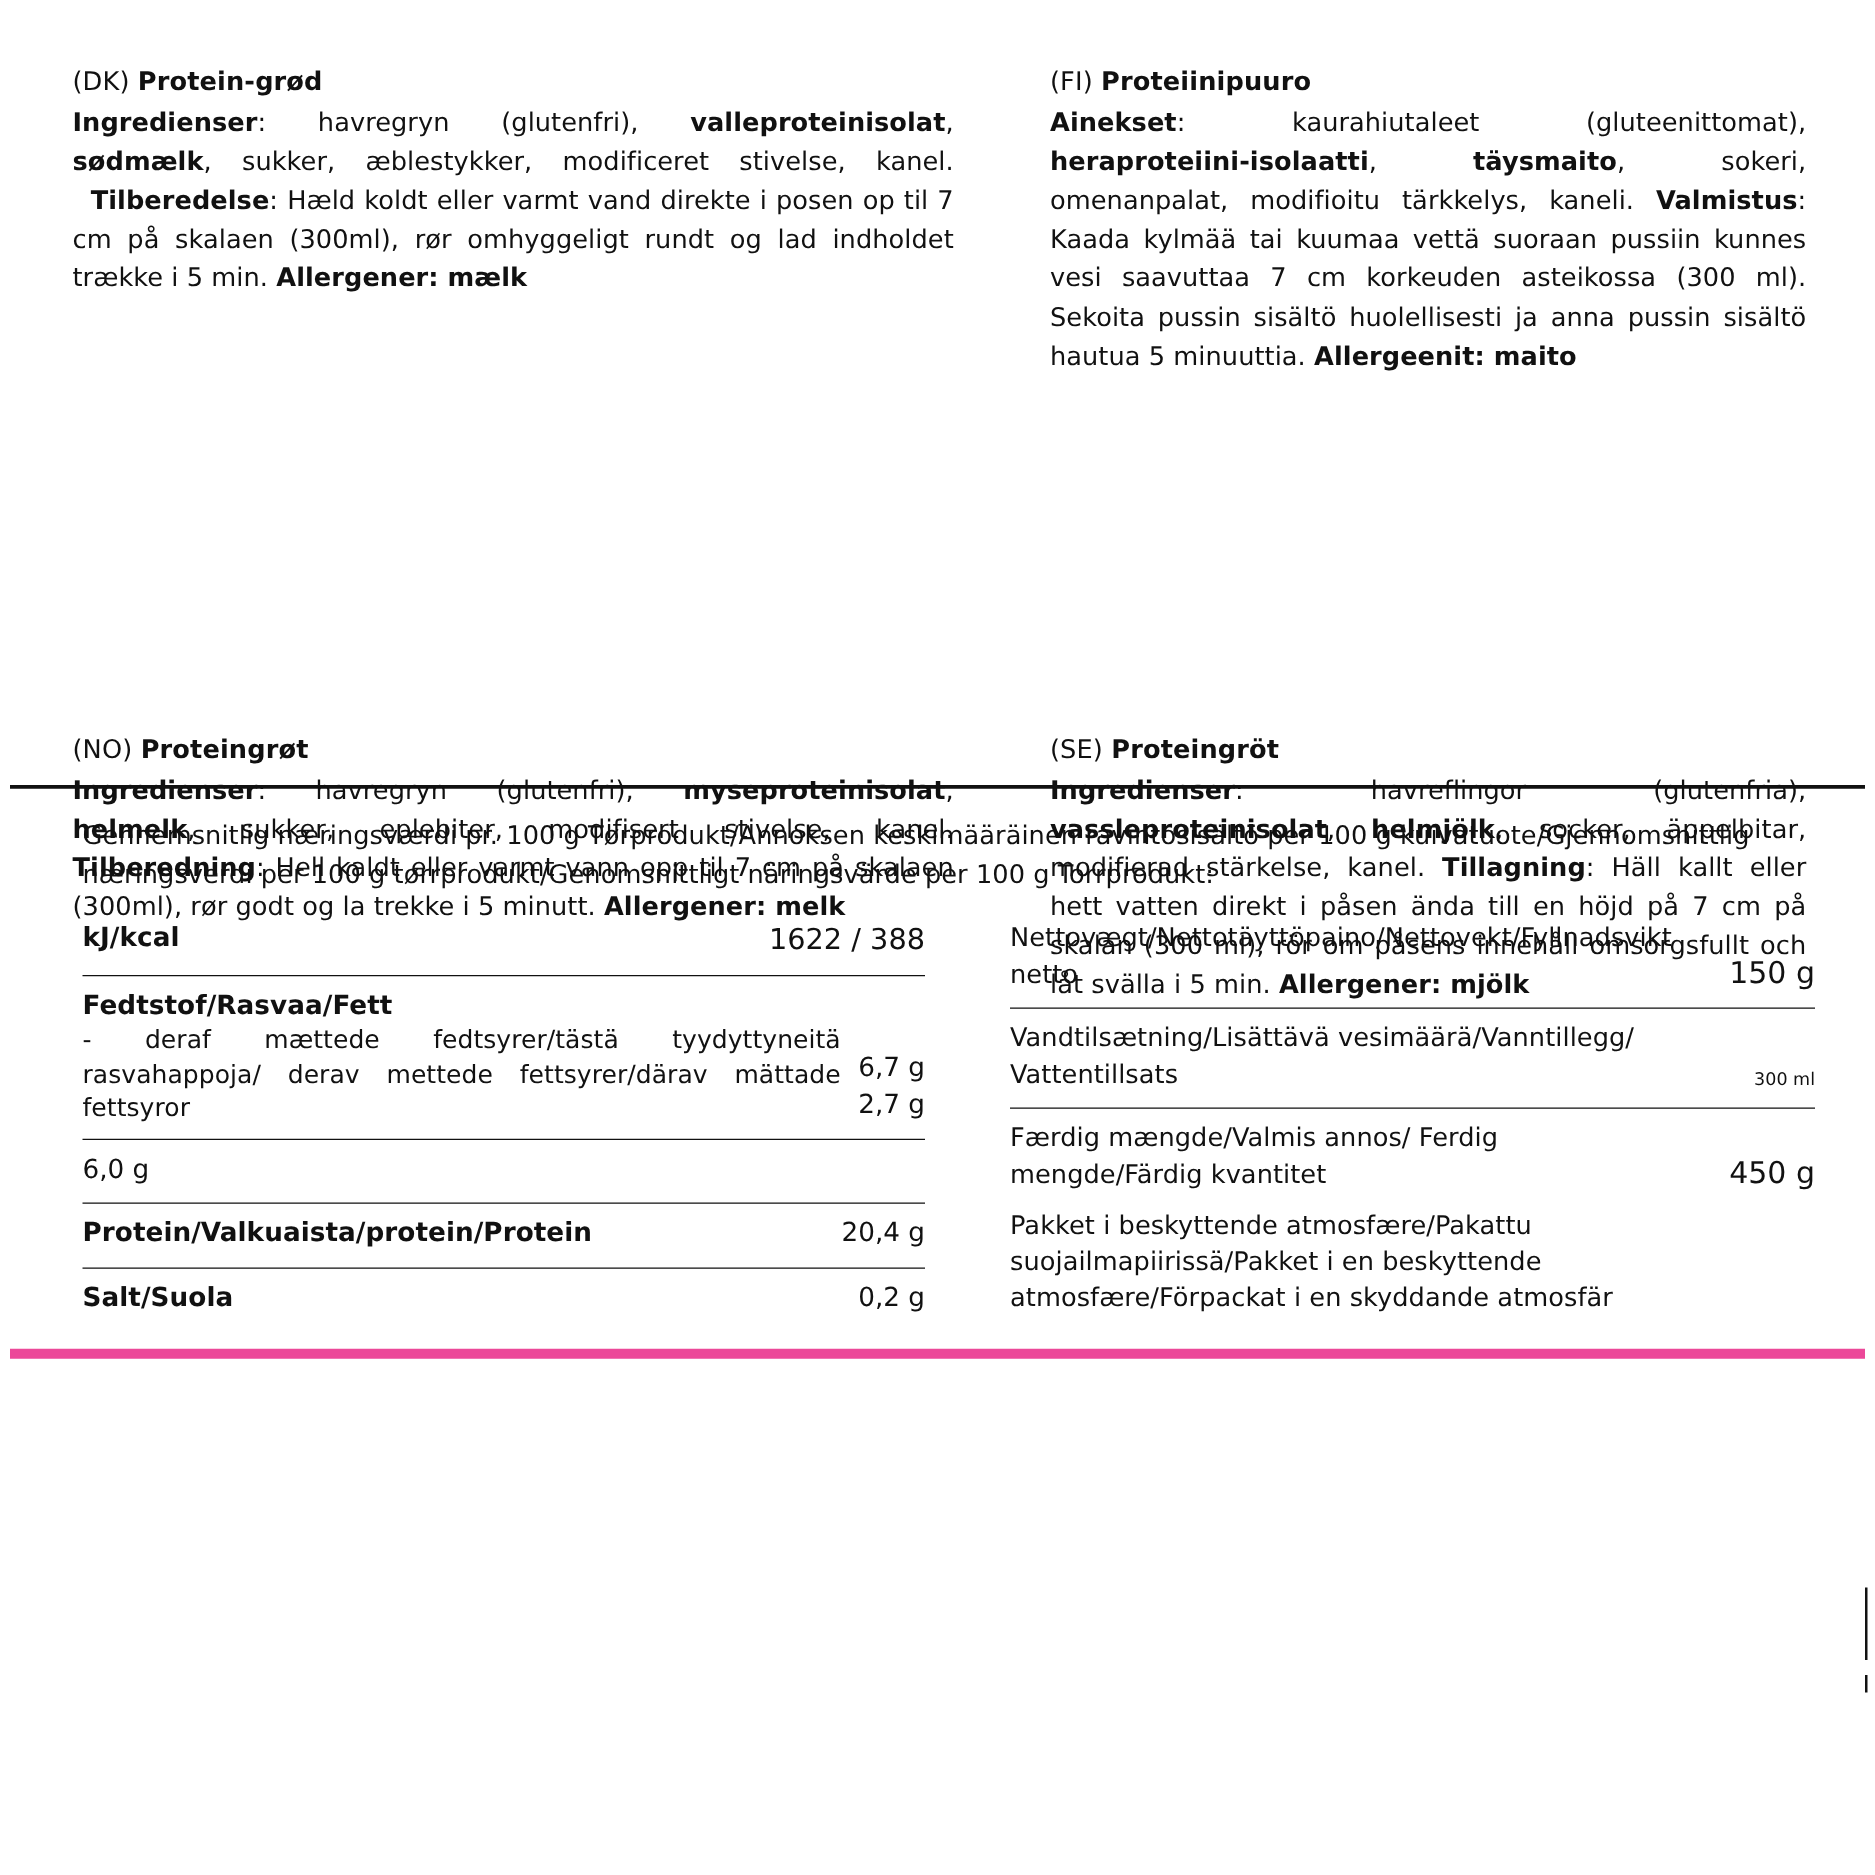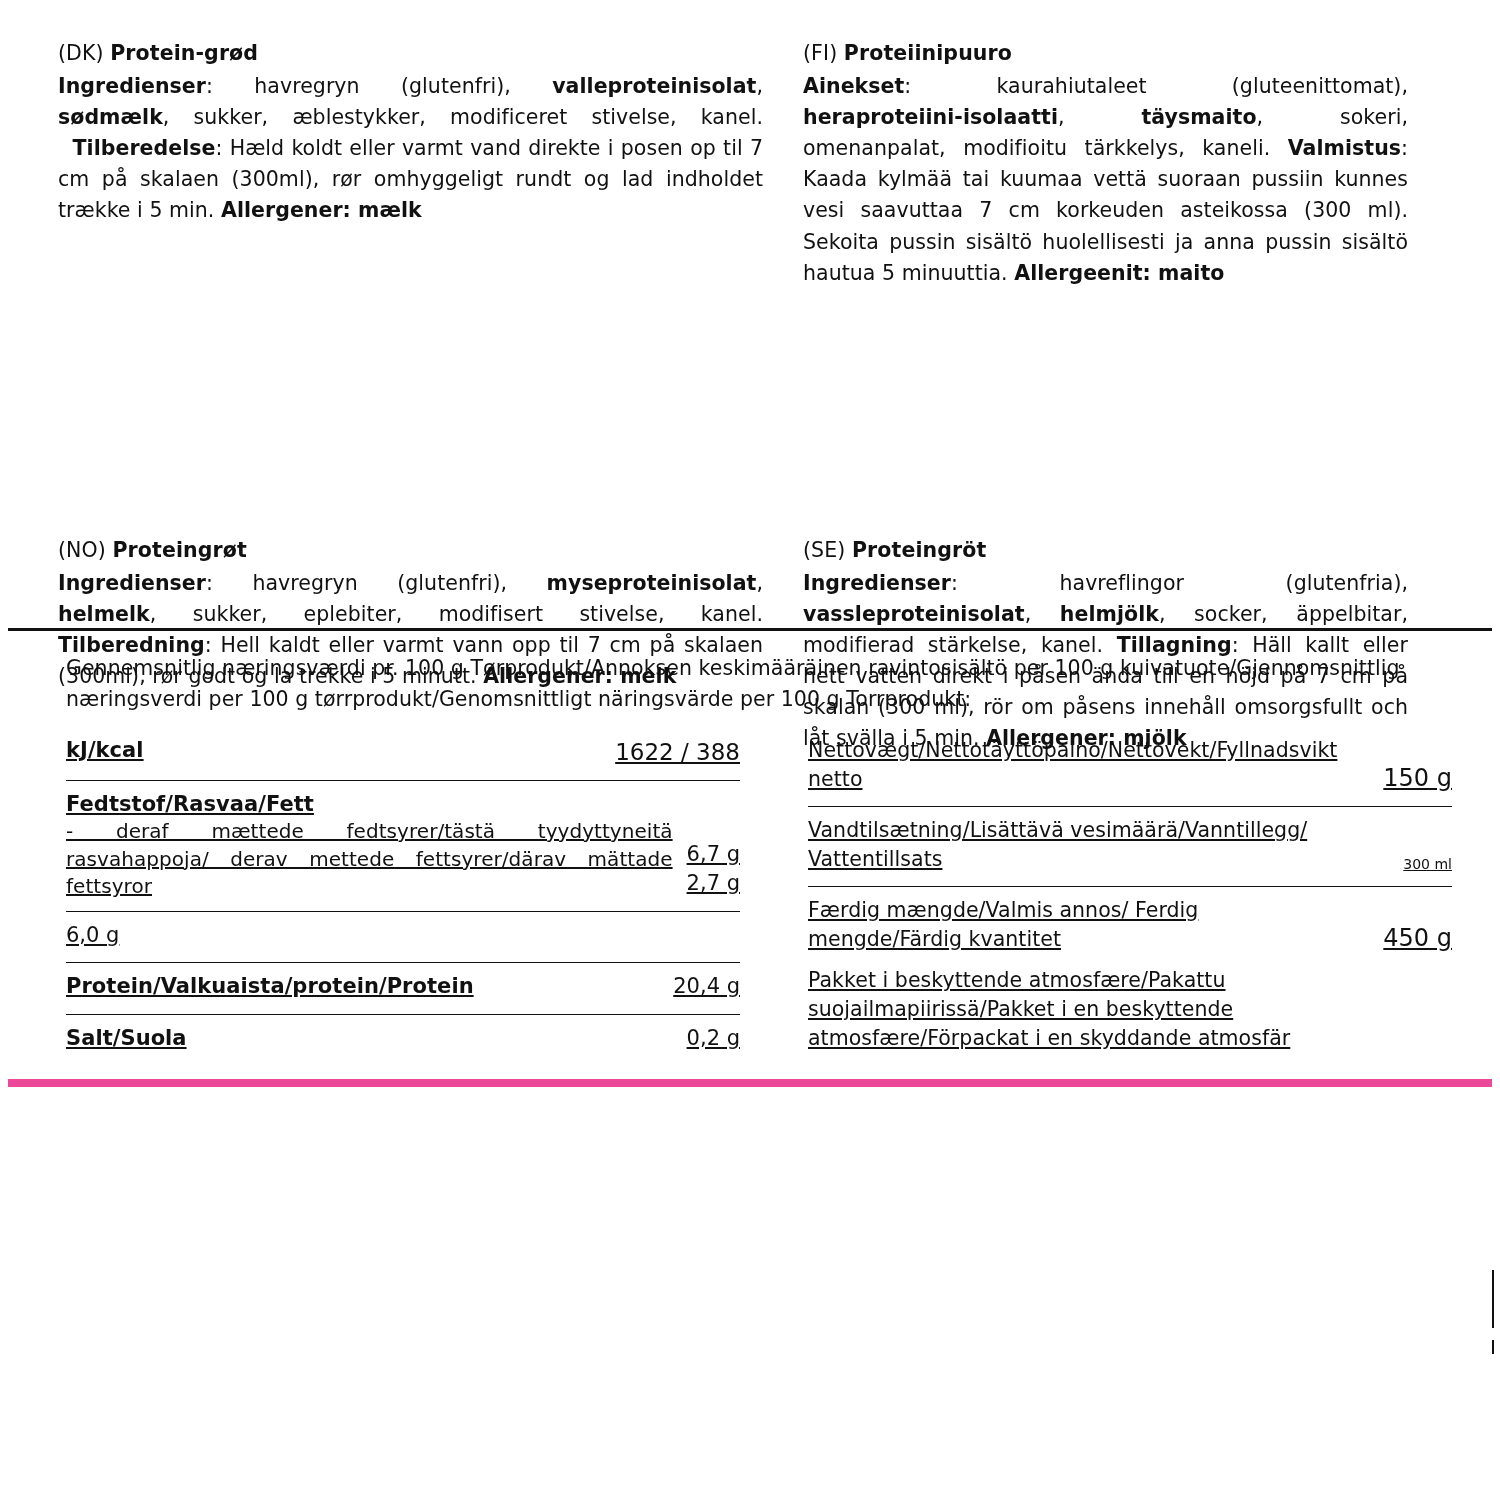--- a/index.html
+++ b/index.html
@@ -17,26 +17,27 @@
   }
   .page {
     position: absolute;
     inset: 0;
   }
 
   
   .lang-grid {
     position: absolute;
     left: 58px;
-    top: 38px;
+    top: 50px;
     width: 1390px;
     display: grid;
     grid-template-columns: 745px 645px;
     column-gap: 0px;
     row-gap: 0px;
+    gap: 37px;
   }
   .lang-block {
     padding-right: 40px;
     box-sizing: border-box;
   }
   .lang-block.row2 {
     margin-top: 246px;
   }
   .lang-title {
     font-size: 20.5px;
@@ -69,21 +70,20 @@
   .nutri-head {
     font-size: 20.5px;
     line-height: 1.5;
     padding: 0 52px 0 58px;
     letter-spacing: .05px;
   }
   .nutri-cols {
     display: grid;
     grid-template-columns: 742px 742px;
     margin-top: 12px;
-    text-decoration: underline;
   }
   .col-left { padding: 0 10px 0 58px; box-sizing: border-box; }
   .col-right { padding: 0 40px 0 58px; box-sizing: border-box; }
 
   .nrow {
     display: flex;
     align-items: flex-start;
     justify-content: space-between;
     border-top: 1.6px solid #111;
     padding-top: 9px;

